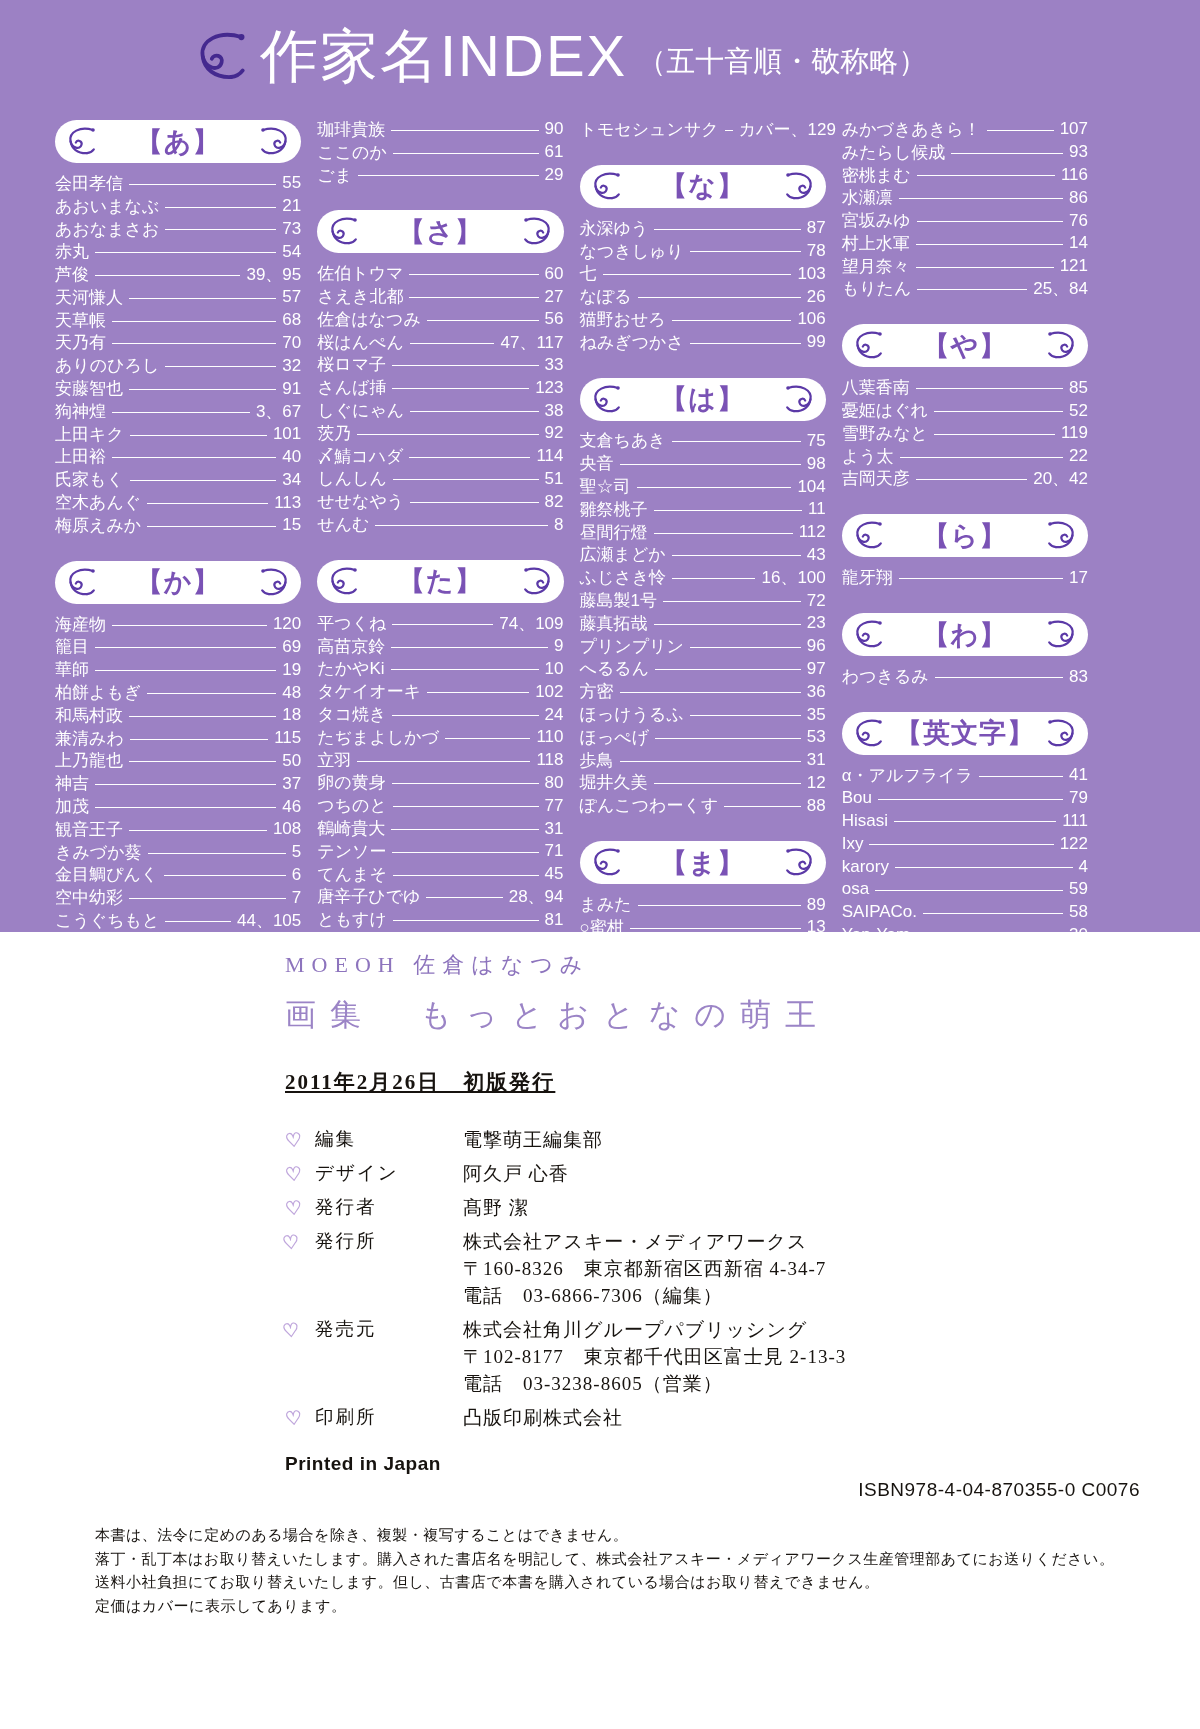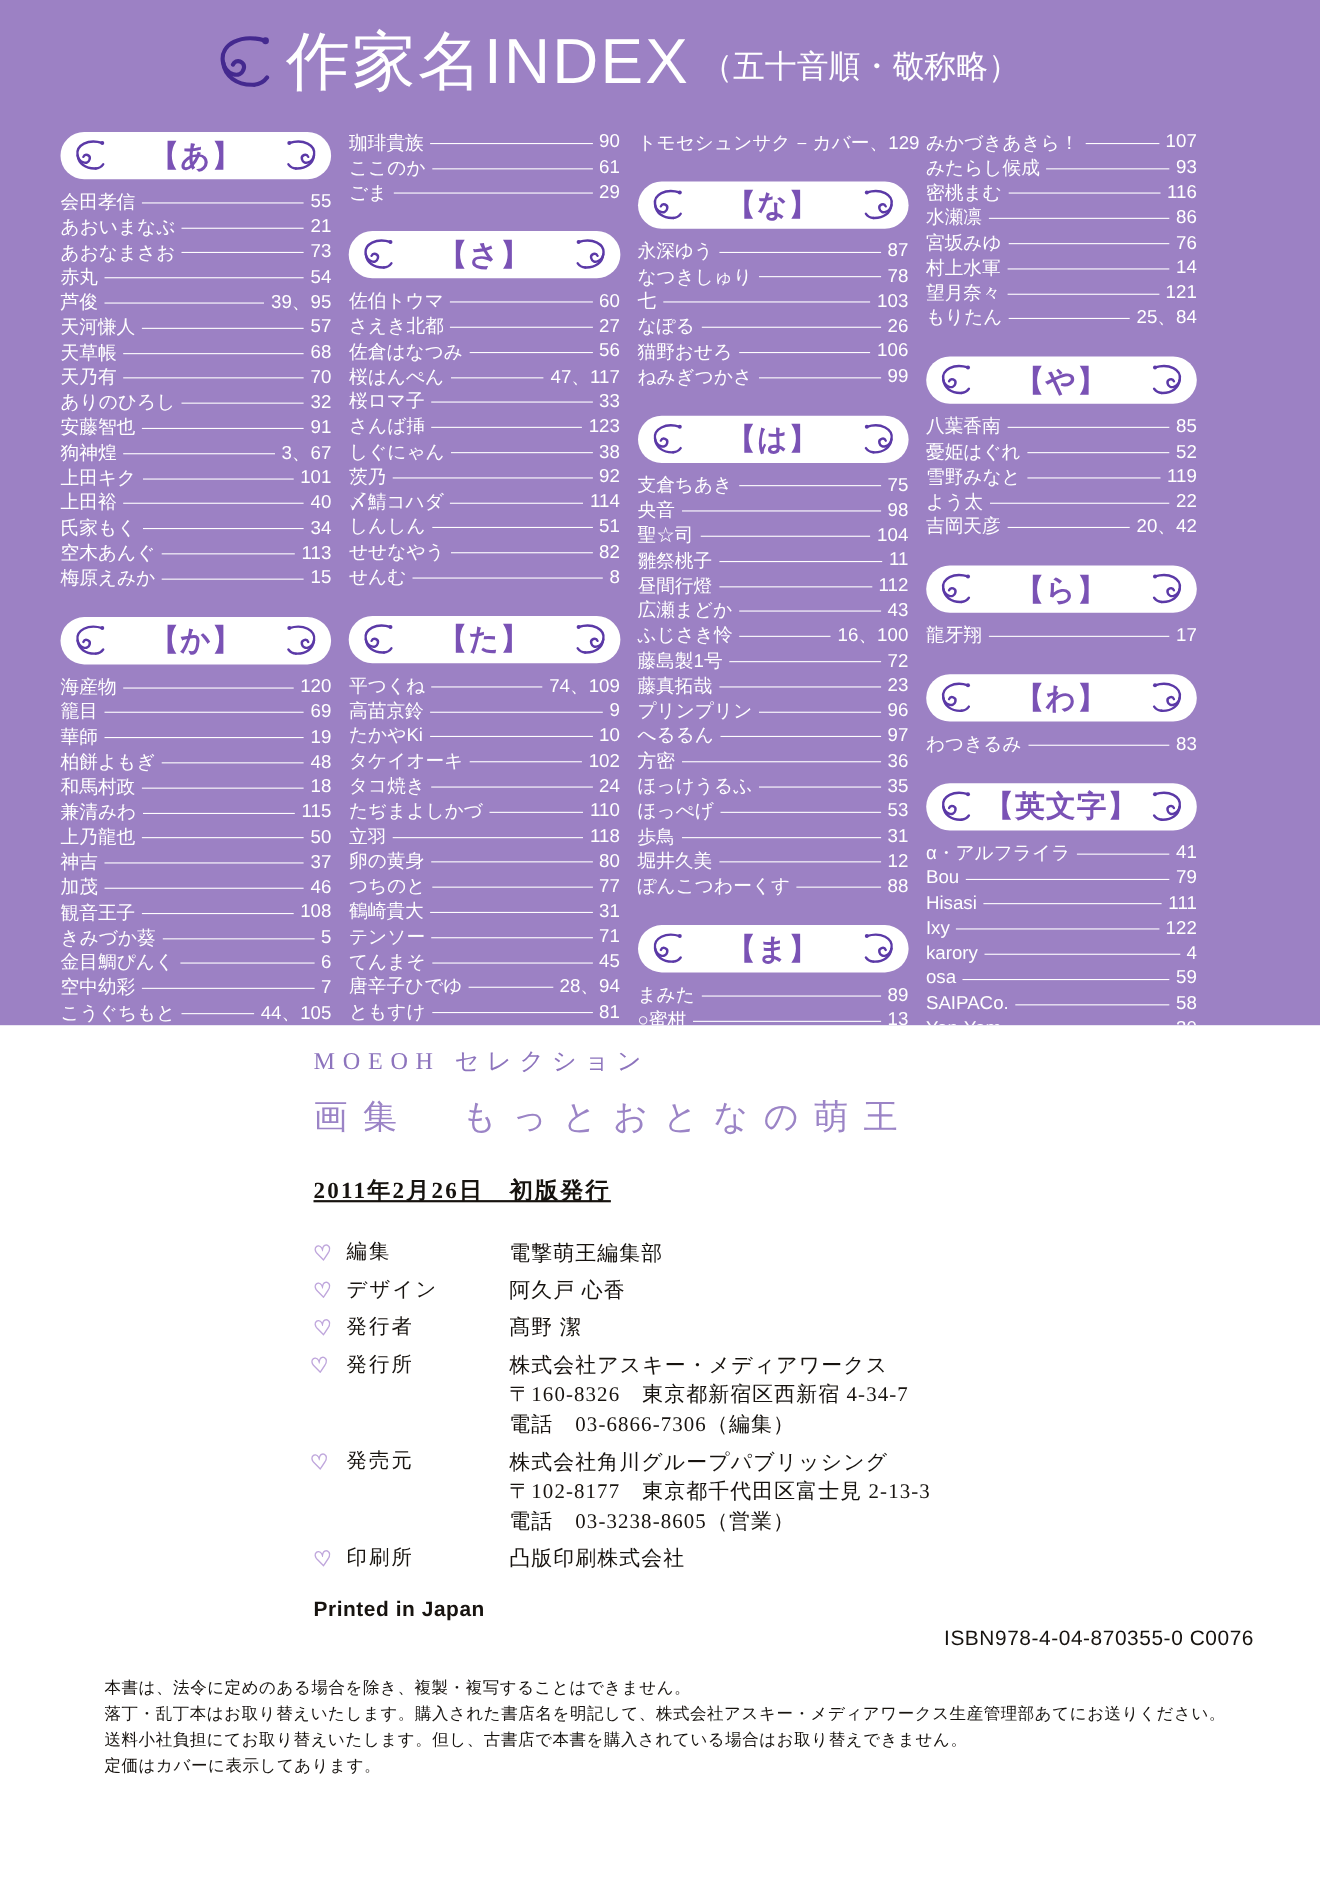--- a/index.html
+++ b/index.html
@@ -905,21 +905,21 @@
             <path d="M31 5 C18 1 7 7 8.5 16 C9.7 23 18 25.5 19.5 19.8 C20.6 15.8 15.2 14.2 13.8 17.6"></path>
             <path d="M8.6 16.4 C9.4 23.4 15.5 28.6 25 28.2"></path>
             <path d="M25 28.2 C28 28 30.2 26.6 31.8 24.4"></path>
           </g>
           <circle cx="31" cy="5" r="1.8" fill="#C9B6E4"></circle>
         </svg></span>
     </div>
 </div>
 
 <div class="colophon">
-  <div class="series">MOEOH セレクション</div>
+  <div class="series">MOEOH 佐倉はなつみ</div>
   <div class="book-title">画集　もっとおとなの萌王</div>
   <div class="pub-date">2011年2月26日　初版発行</div>
 
   <div class="credits">
       <div class="credit">
         <span class="c-heart">♡</span>
         <span class="c-label">編集</span>
         <span class="c-val">
           <div class="c-line">電撃萌王編集部</div>
         </span>

